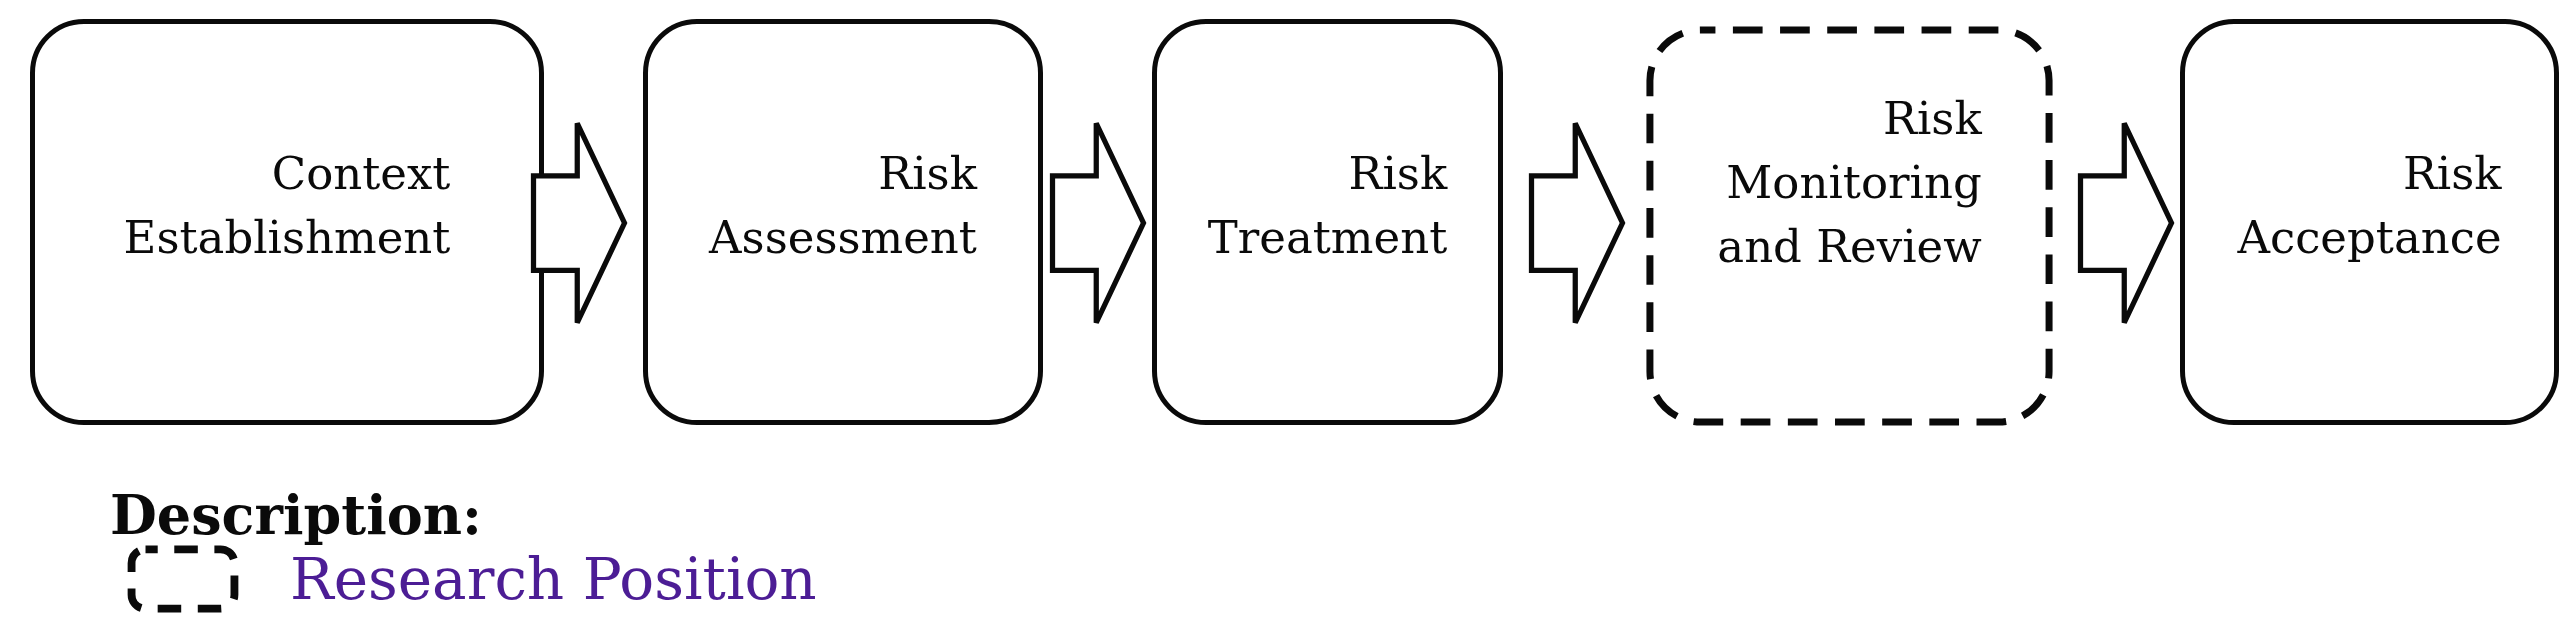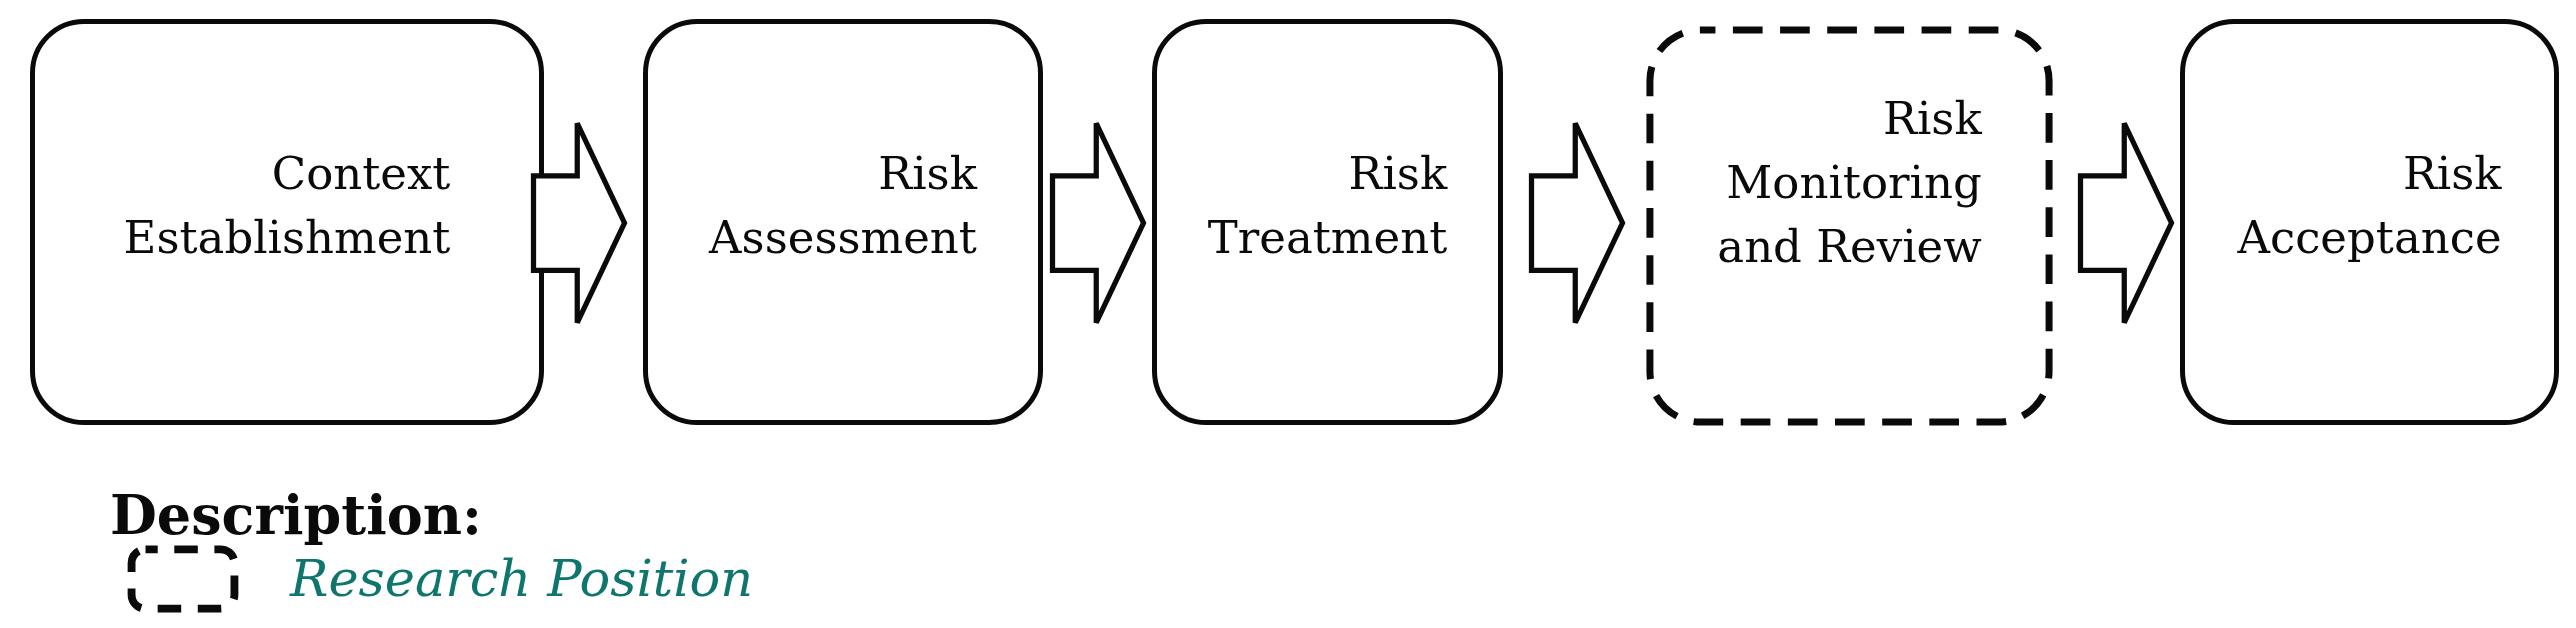--- a/index.html
+++ b/index.html
@@ -68,24 +68,23 @@
     position: absolute;
     left: 127px;
     top: 544px;
     display: flex;
     align-items: center;
     gap: 51px;
     height: 70px;
   }
   .legend-icon { width: 112px; height: 68px; display: block; }
   .legend-label {
-    font-size: 51px;
-    font-style: italic;
+    font-size: 58px;
     line-height: 68px;
-    color: #0f766e;
+    color: #4c1d95;
     white-space: nowrap;
   }
 </style>
 </head>
 <body>
 
 <div class="canvas">
 
   <div class="flow-box" style="left:14px; width:514px;margin-left:16px;">
     <div class="box-label">Context

